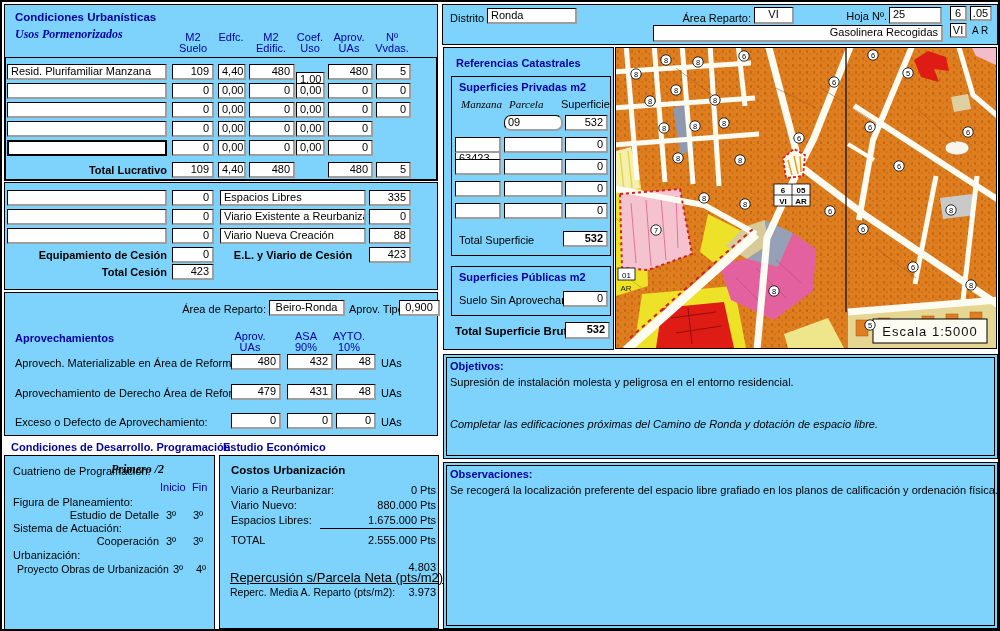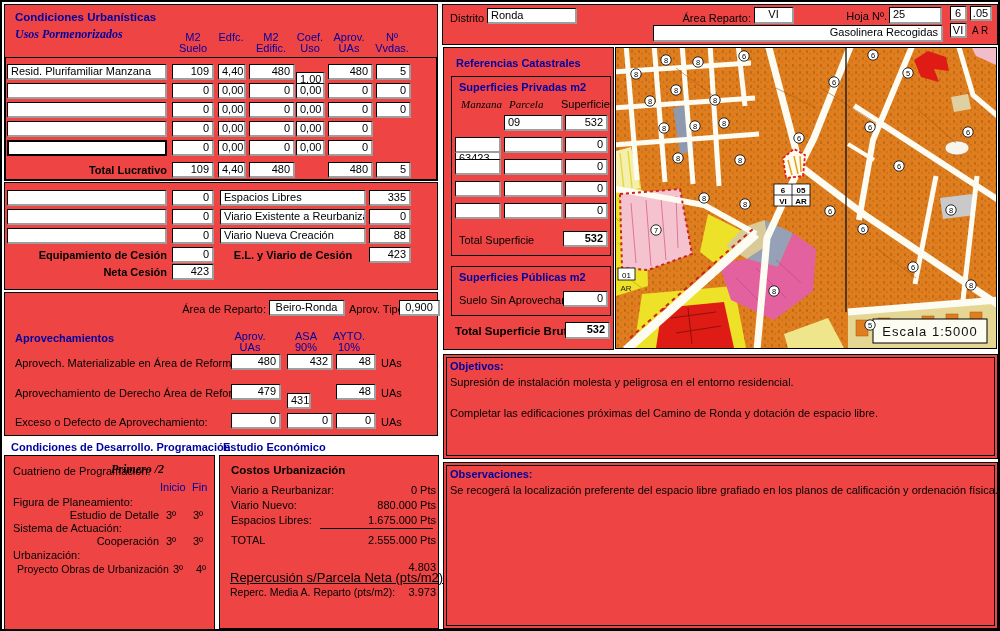--- a/index.html
+++ b/index.html
@@ -1,18 +1,18 @@
 <!DOCTYPE html>
 <html><head>
 <meta charset="utf-8">
 <style>
   html,body{margin:0;padding:0;background:#d8d8d8;}
   .screen{position:relative;width:1000px;height:631px;background:#fff;border:2px solid #000;
           box-sizing:border-box;font-family:"Liberation Sans",sans-serif;font-size:11px;color:#000;overflow:hidden;}
-  .panel{position:absolute;border:1px solid #000;box-sizing:border-box;background:#ef4444;}
+  .panel{position:absolute;border:1px solid #000;box-sizing:border-box;background:#7dd3fc;}
   .dbl::after{content:"";position:absolute;inset:2px;border:1px solid #000;pointer-events:none;}
   .lb{position:absolute;white-space:nowrap;font-size:11px;line-height:12px;}
   .nv{color:#0000A0;font-weight:bold;}
   .hd{position:absolute;color:#0000A0;text-align:center;font-size:11px;line-height:11px;white-space:nowrap;}
   .hd span{display:block;}
   .it{font-style:italic;font-family:"Liberation Serif",serif;}
   .fld{position:absolute;background:#fff;border:1px solid #000;border-right:2px solid #9e9e9e;
        border-bottom:2px solid #9e9e9e;box-sizing:border-box;font-size:11px;line-height:12px;
        padding:0 3px;white-space:nowrap;overflow:hidden;height:16px;}
   .num{text-align:right;}
@@ -116,21 +116,21 @@
     <div class="fld" style="left:2px;top:45px;width:160px;"></div>
     <div class="fld num" style="left:167px;top:45px;width:42px;">0</div>
     <div class="fld" style="left:215px;top:45px;width:146px;">Viario Nueva Creación</div>
     <div class="fld num" style="left:364px;top:45px;width:42px;">88</div>
 
     <div class="lb b r" style="left:20px;top:66px;width:142px;">Equipamiento de Cesión</div>
     <div class="fld num" style="left:167px;top:64px;width:42px;">0</div>
     <div class="lb b ctr" style="left:218px;top:66px;width:140px;text-align:center;">E.L. y Viario de Cesión</div>
     <div class="fld num" style="left:364px;top:64px;width:42px;">423</div>
 
-    <div class="lb b r" style="left:40px;top:83px;width:122px;">Neta Cesión</div>
+    <div class="lb b r" style="left:40px;top:83px;width:122px;">Total Cesión</div>
     <div class="fld num" style="left:167px;top:81px;width:42px;">423</div>
   </div>
 
   <div class="panel" style="left:2px;top:290px;width:434px;height:144px;">
     <div class="lb r" style="left:131px;top:10px;width:130px;">Área de Reparto:</div>
     <div class="fld ctr" style="left:264px;top:7px;width:76px;">Beiro-Ronda</div>
     <div class="lb" style="left:344px;top:10px;">Aprov. Tipo:</div>
     <div class="fld ctr" style="left:394px;top:7px;width:41px;">0,900</div>
 
     <div class="lb nv" style="left:10px;top:39px;">Aprovechamientos</div>
@@ -148,21 +148,21 @@
       </div>
 
     <div class="lb" style="left:10px;top:64px;">Aprovech. Materializable en  Área de Reforma:</div>
     <div class="fld num" style="left:226px;top:61px;width:50px;">480</div>
     <div class="fld num" style="left:282px;top:61px;width:46px;">432</div>
     <div class="fld num" style="left:331px;top:61px;width:40px;">48</div>
     <div class="lb" style="left:376px;top:64px;">UAs</div>
 
     <div class="lb" style="left:10px;top:94px;">Aprovechamiento de Derecho  Área de Reforma:</div>
     <div class="fld num" style="left:226px;top:91px;width:50px;">479</div>
-    <div class="fld num" style="left:282px;top:100px;width:24px;">431</div>
+    <div class="fld num" style="left:282px;top:91px;width:46px;">431</div>
     <div class="fld num" style="left:331px;top:91px;width:40px;">48</div>
     <div class="lb" style="left:376px;top:94px;">UAs</div>
 
     <div class="lb" style="left:10px;top:123px;">Exceso o Defecto de Aprovechamiento:</div>
     <div class="fld num" style="left:226px;top:120px;width:50px;">0</div>
     <div class="fld num" style="left:282px;top:120px;width:46px;">0</div>
     <div class="fld num" style="left:331px;top:120px;width:40px;">0</div>
     <div class="lb" style="left:376px;top:123px;">UAs</div>
   </div>
 
@@ -220,21 +220,21 @@
 
   <div class="panel" style="left:441px;top:45px;width:171px;height:303px;">
     <div class="lb nv" style="left:12px;top:9px;">Referencias Catastrales</div>
     <div class="inner-border" style="left:7px;top:28px;width:160px;height:180px;"></div>
     <div class="lb nv" style="left:15px;top:33px;">Superficies Privadas m2</div>
     <div class="lb it" style="left:17px;top:50px;">Manzana</div>
     <div class="lb it" style="left:65px;top:50px;">Parcela</div>
     <div class="lb" style="left:117px;top:50px;">Superficie</div>
 
     <div class="fld" style="left:11px;top:67px;width:46px;margin-top:36px;">63423</div>
-    <div class="fld" style="left:60px;top:67px;width:59px;">09</div>
+    <div class="fld" style="left:60px;top:67px;width:59px;border-radius:7px;">09</div>
     <div class="fld num" style="left:121px;top:67px;width:43px;">532</div>
     <div class="fld" style="left:11px;top:89px;width:46px;"></div>
     <div class="fld" style="left:60px;top:89px;width:59px;"></div>
     <div class="fld num" style="left:121px;top:89px;width:43px;">0</div>
     <div class="fld" style="left:11px;top:111px;width:46px;"></div>
     <div class="fld" style="left:60px;top:111px;width:59px;"></div>
     <div class="fld num" style="left:121px;top:111px;width:43px;">0</div>
     <div class="fld" style="left:11px;top:133px;width:46px;"></div>
     <div class="fld" style="left:60px;top:133px;width:59px;"></div>
     <div class="fld num" style="left:121px;top:133px;width:43px;">0</div>
@@ -441,21 +441,21 @@
           <text x="335" y="164.8" text-anchor="middle" font-size="7.5" fill="#000" font-family="Liberation Sans, sans-serif">8</text>
           <circle cx="355" cy="237" r="5.2" fill="#ffffff" stroke="#111" stroke-width="0.9"></circle>
           <text x="355" y="239.8" text-anchor="middle" font-size="7.5" fill="#000" font-family="Liberation Sans, sans-serif">8</text>
         </g>
     </svg>
   </div>
 
   <div class="panel dbl" style="left:441px;top:352px;width:555px;height:105px;">
     <div class="lb nv" style="left:6px;top:5px;">Objetivos:</div>
     <div class="lb" style="left:6px;top:21px;">Supresión de instalación molesta y peligrosa en el entorno residencial.</div>
-    <div class="lb" style="left:6px;top:52px;">Completar las edificaciones próximas del Camino de Ronda y dotación de espacio libre.</div>
+    <div class="lb" style="left:6px;top:63px;font-style:italic;">Completar las edificaciones próximas del Camino de Ronda y dotación de espacio libre.</div>
   </div>
 
   <div class="panel dbl" style="left:441px;top:460px;width:555px;height:167px;">
     <div class="lb nv" style="left:6px;top:5px;">Observaciones:</div>
     <div class="lb" style="left:6px;top:21px;">Se recogerá la localización preferente del espacio libre grafiado en los planos de calificación y ordenación física.</div>
   </div>
 
 </div>
 
 </body></html>

